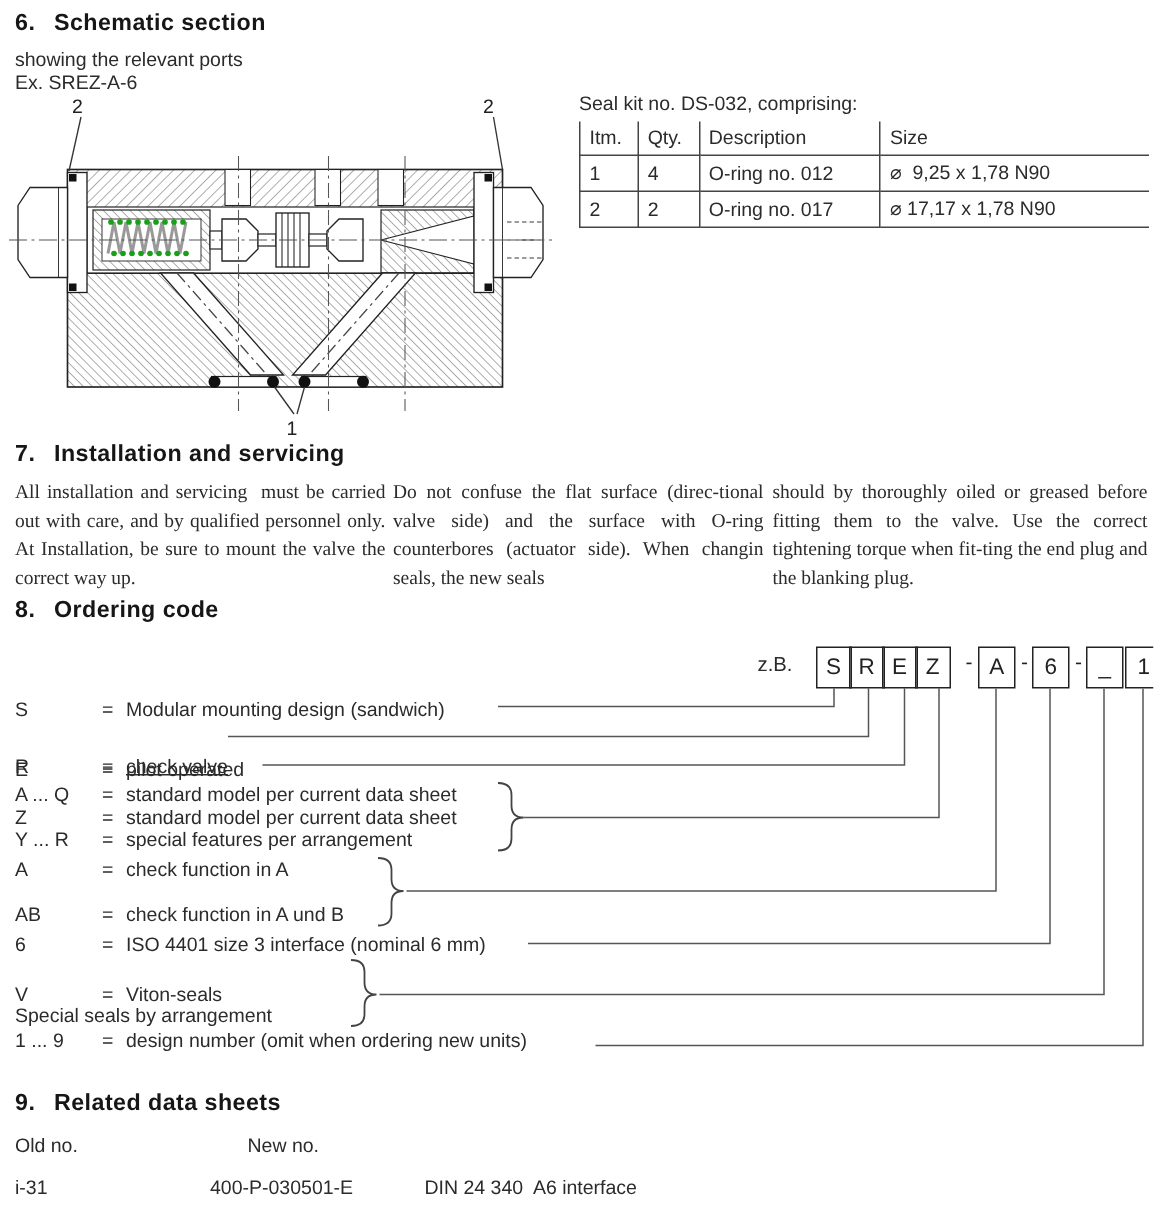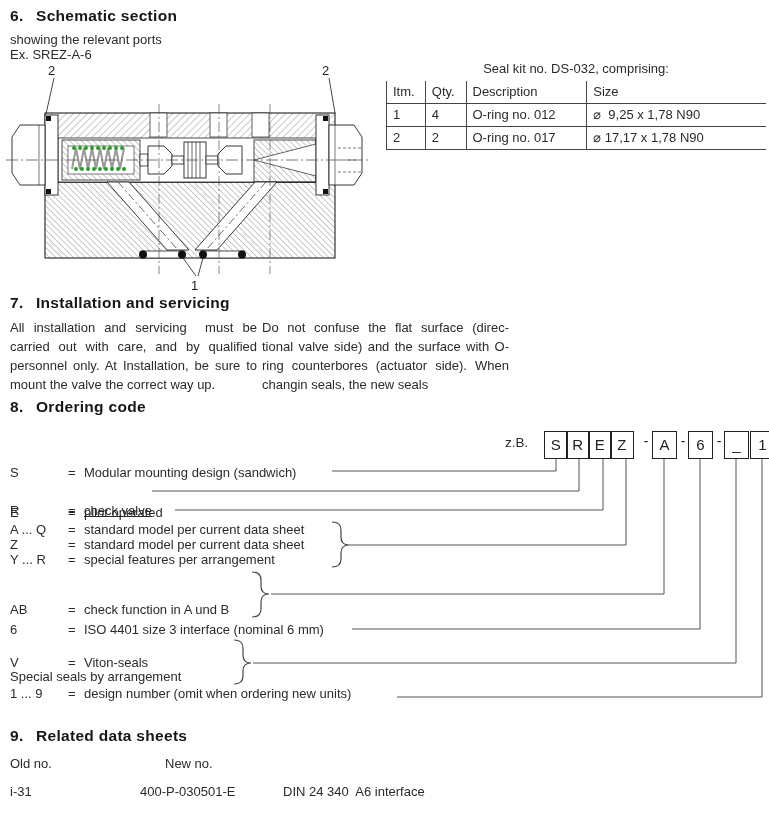--- a/index.html
+++ b/index.html
@@ -3,32 +3,32 @@
 <meta charset="utf-8">
 <style>
   html,body{margin:0;padding:0;background:#fff;}
   #page{position:relative;width:769px;height:820px;background:#fff;overflow:hidden;
         font-family:"Liberation Sans","DejaVu Sans",sans-serif;color:#2b2b2b;}
   .abs{position:absolute;}
   .h{font-size:15.5px;font-weight:bold;color:#161616;letter-spacing:.3px;}
   .h .num{display:inline-block;width:26px;}
   .sub{font-size:13px;line-height:15px;}
   
-  .tbl-title{font-size:13px;margin-bottom:5px;text-align:center;}
+  .tbl-title{font-size:13px;margin-bottom:5px;}
   table.seal{border-collapse:collapse;font-size:13px;color:#2b2b2b;}
   table.seal th{font-weight:normal;text-align:left;}
   table.seal th,table.seal td{padding:3px 8px 4px 6px;white-space:pre;border-bottom:1px solid #444;}
   table.seal .vl{border-right:1px solid #444;}
   table.seal .first{border-left:1px solid #444;}
   table.seal .c-itm{width:24px;margin-left:28px;}
   table.seal .c-qty{width:26px;margin-left:10px;}
   table.seal .c-desc{width:108px;}
   table.seal .c-size{width:170px;border-bottom:1px solid #444;}
   
-  .col{font-size:13px;line-height:19px;text-align:justify;white-space:pre-wrap;}
+  .col{font-size:13px;line-height:19px;text-align:justify;white-space:pre-wrap;font-family:Liberation Serif, serif;}
   
   #ordering{position:absolute;left:0;top:425px;width:615px;height:292px;}
   .orow{position:absolute;left:10px;font-size:13px;line-height:15px;white-space:pre;}
   .orow .code{display:inline-block;width:58px;}
   .orow .eq{display:inline-block;width:16px;}
   .zb{position:absolute;font-size:13.5px;}
   .cellbox{position:absolute;top:6px;box-sizing:border-box;width:25px;height:28px;
            border:1.5px solid #222;font-size:15px;line-height:25px;text-align:center;color:#222;background:#fff;}
   .groupbox{position:absolute;left:544px;top:6px;display:flex;}
   .groupbox .cell{box-sizing:border-box;width:23.5px;height:28px;border:1.5px solid #222;
@@ -180,20 +180,21 @@
       </tr>
     </tbody>
       </table>
   </div>
 
   <div class="abs h" style="left:10px;top:294px;">
     <span class="num">7.</span><span>Installation and servicing</span>
   </div>
   <div class="abs col" style="left:10px;top:318px;width:247px;">All installation and servicing  must be carried out with care, and by qualified personnel only. At Installation, be sure to mount the valve the correct way up.</div>
   <div class="abs col" style="left:262px;top:318px;width:247px;">Do not confuse the flat surface (direc-tional valve side) and the surface with O-ring counterbores (actuator side). When changin seals, the new seals</div>
+  <div class="abs col" style="left:515px;top:318px;width:250px;">should by thoroughly oiled or greased before fitting them to the valve. Use the correct tightening torque when fit-ting the end plug and the blanking plug.</div>
 
   <div class="abs h" style="left:10px;top:398px;">
     <span class="num">8.</span><span>Ordering code</span>
   </div>
 
   <div id="ordering">
 
     <svg class="abs" style="left:0;top:0;pointer-events:none;" width="769" height="292" viewBox="0 0 769 292">
       <g stroke="#555" stroke-width="1" fill="none">
         <path d="M332,46 H556 V34"></path>
@@ -227,20 +228,21 @@
     <div class="cellbox" style="left:724px;">_</div>
     <span class="dashsep" style="left:748px;">-</span>
     <div class="cellbox" style="left:750px;">1</div>
 
     <div class="orow" style="top:40px;"><span class="code">S</span><span class="eq">=</span><span class="desc">Modular mounting design (sandwich)</span></div>
     <div class="orow" style="top:78px;text-decoration:underline;"><span class="code">R</span><span class="eq">=</span><span class="desc">check valve</span></div>
     <div class="orow" style="top:80px;"><span class="code">E</span><span class="eq">=</span><span class="desc">pilot operated</span></div>
     <div class="orow" style="top:97px;"><span class="code">A ... Q</span><span class="eq">=</span><span class="desc">standard model per current data sheet</span></div>
     <div class="orow" style="top:112px;"><span class="code">Z</span><span class="eq">=</span><span class="desc">standard model per current data sheet</span></div>
     <div class="orow" style="top:127px;"><span class="code">Y ... R</span><span class="eq">=</span><span class="desc">special features per arrangement</span></div>
+    <div class="orow" style="top:147px;"><span class="code">A</span><span class="eq">=</span><span class="desc">check function in A</span></div>
     <div class="orow" style="top:177px;"><span class="code">AB</span><span class="eq">=</span><span class="desc">check function in A und B</span></div>
     <div class="orow" style="top:197px;"><span class="code">6</span><span class="eq">=</span><span class="desc">ISO 4401 size 3 interface (nominal 6 mm)</span></div>
     <div class="orow" style="top:230px;"><span class="code">V</span><span class="eq">=</span><span class="desc">Viton-seals</span></div>
     <div class="orow" style="top:244px;"><span>Special seals by arrangement</span></div>
     <div class="orow" style="top:261px;"><span class="code">1 ... 9</span><span class="eq">=</span><span class="desc">design number (omit when ordering new units)</span></div>
   </div>
 
   <div class="abs h" style="left:10px;top:727px;">
     <span class="num">9.</span><span>Related data sheets</span>
   </div>

